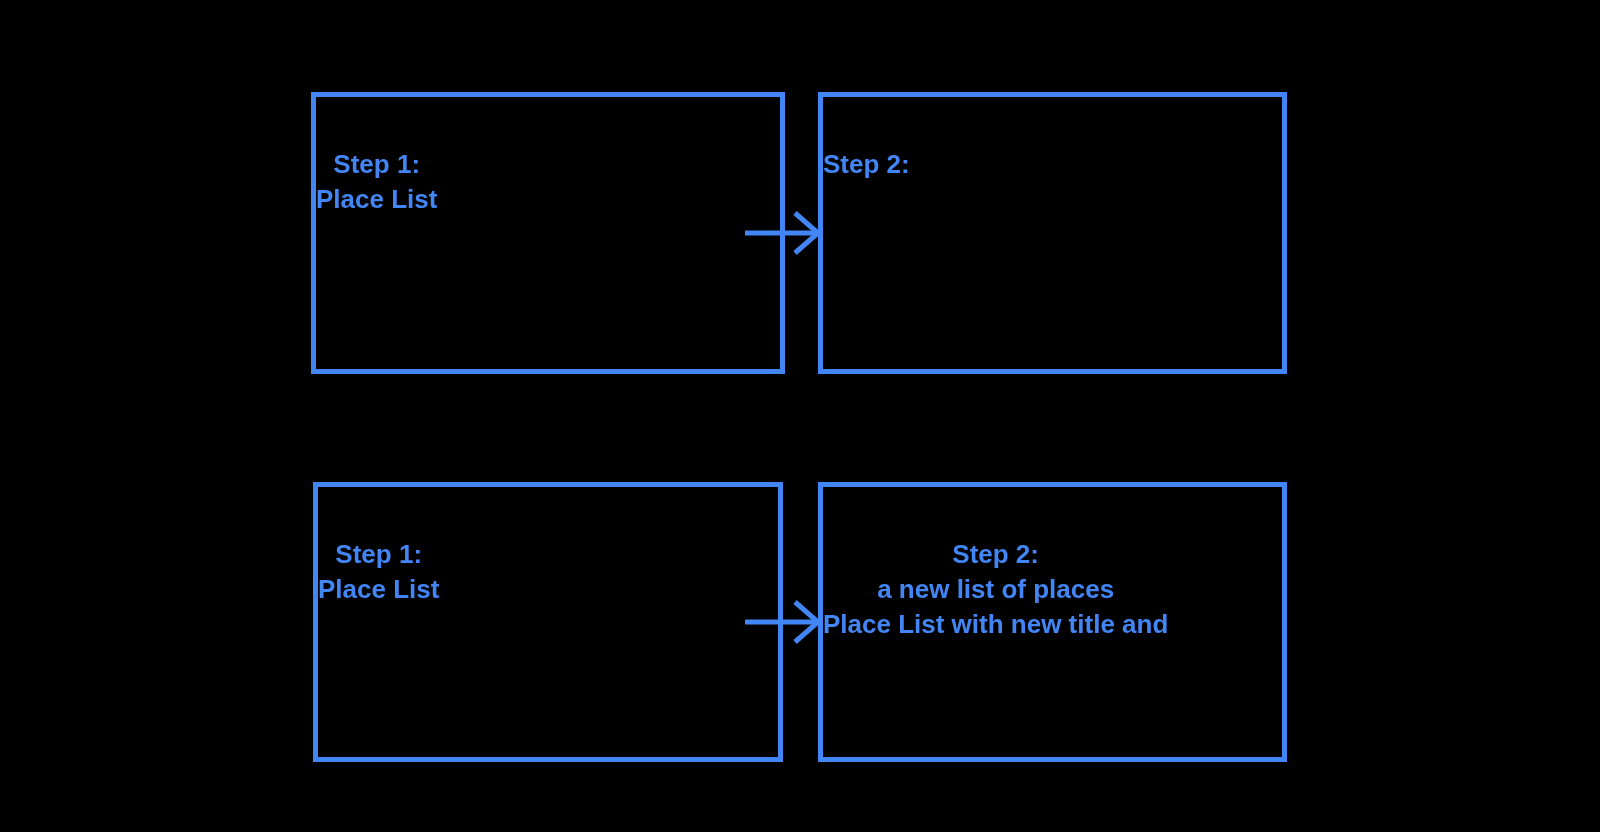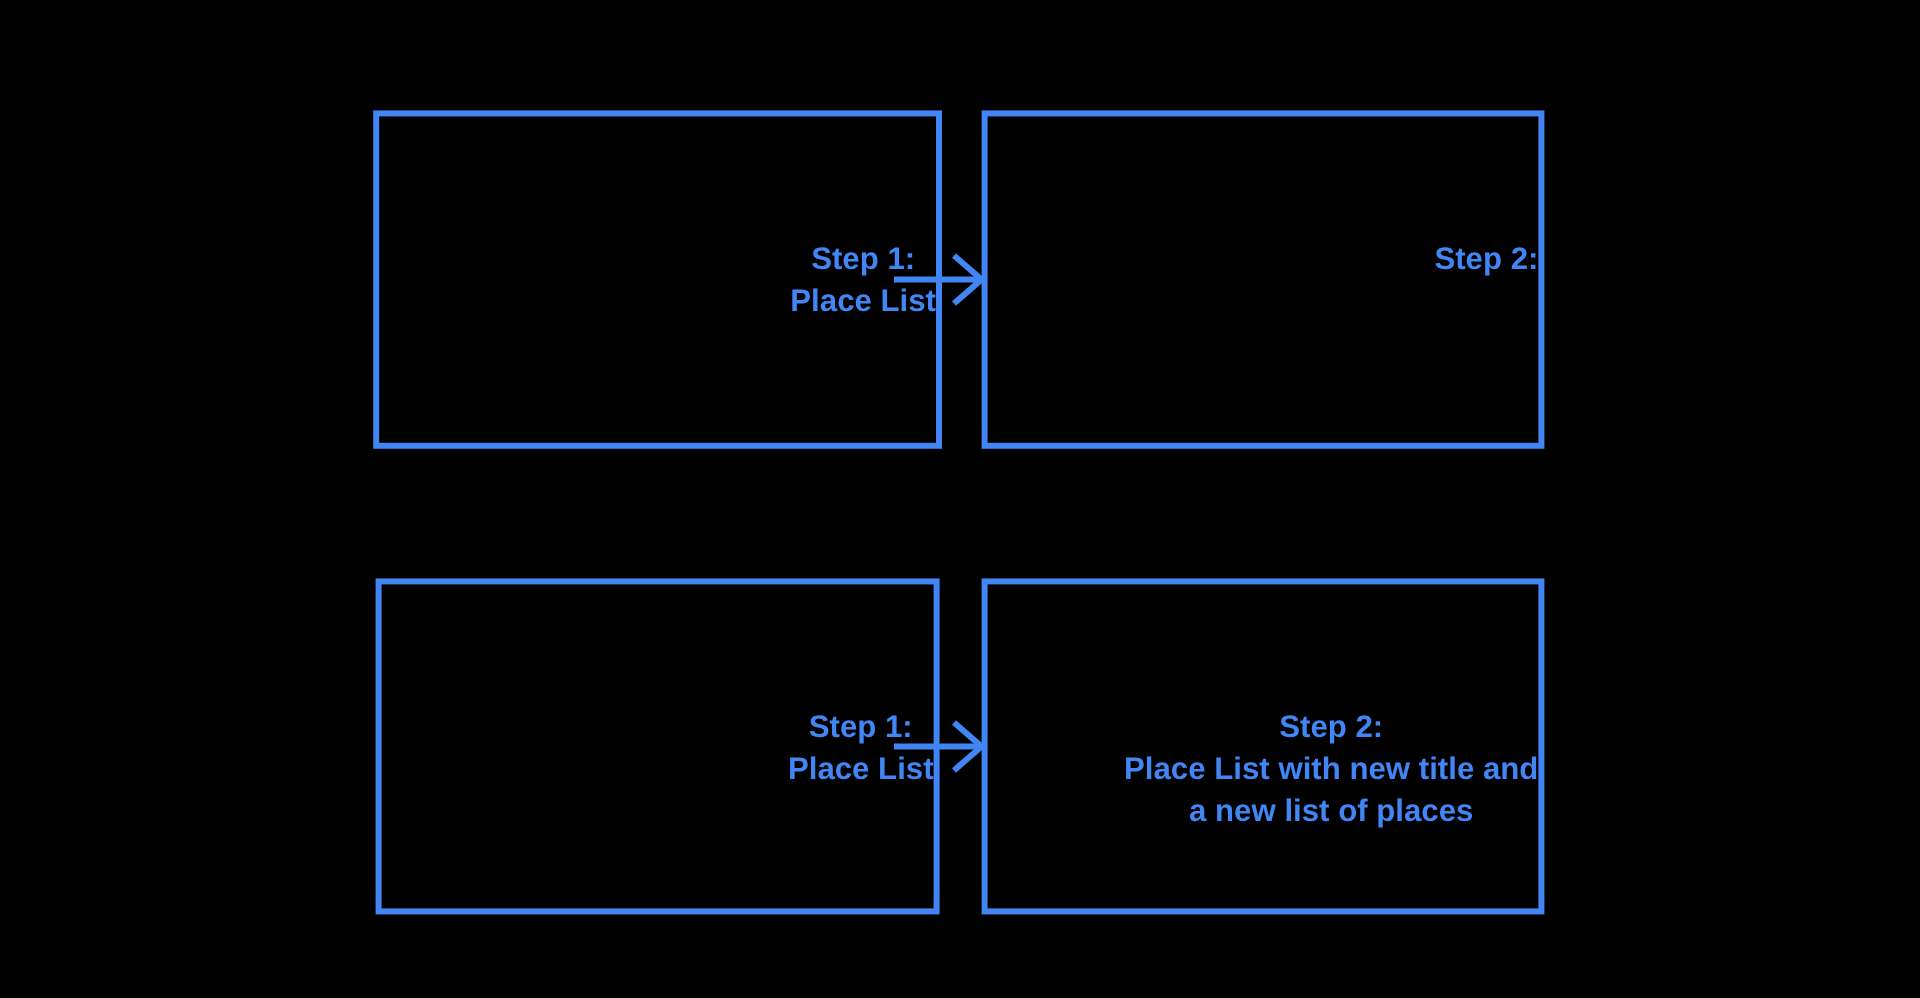--- a/index.html
+++ b/index.html
@@ -21,22 +21,22 @@
     background: var(--page-bg, #000000);
   }
   .flow-box {
     position: absolute;
     box-sizing: border-box;
     border: 5px solid var(--accent);
     background: transparent;
     display: flex;
     flex-direction: column;
     justify-content: flex-start;
-    align-items: flex-end;
-    padding-top: 101px; 
+    align-items: flex-start;
+    padding-top: 50px; 
   }
   .box-a { left: 311px; top: 92px;  width: 474px; height: 282px; }
   .box-b { left: 818px; top: 92px;  width: 469px; height: 282px; }
   .box-c { left: 313px; top: 482px; width: 470px; height: 280px; }
   .box-d { left: 818px; top: 482px; width: 469px; height: 280px; }
   .box-label {
     color: var(--accent);
     font-size: 26px;
     line-height: 35px;
     font-weight: 700;
@@ -84,18 +84,18 @@
   </div>
 
   <svg class="flow-arrow arrow-row-2" viewBox="0 0 90 46" xmlns="http://www.w3.org/2000/svg">
     <line x1="7" y1="23" x2="79" y2="23" stroke="currentColor" stroke-width="5"></line>
     <polyline points="57,3 80,23 57,43" fill="none" stroke="currentColor" stroke-width="5"></polyline>
   </svg>
 
   <div class="flow-box box-d">
     <div class="box-label">
       <span class="line">Step 2:</span>
+      <span class="line">a new list of places</span>
       <span class="line">Place List with new title and</span>
-      <span class="line">a new list of places</span>
     </div>
   </div>
 
 </div>
 
 </body></html>

